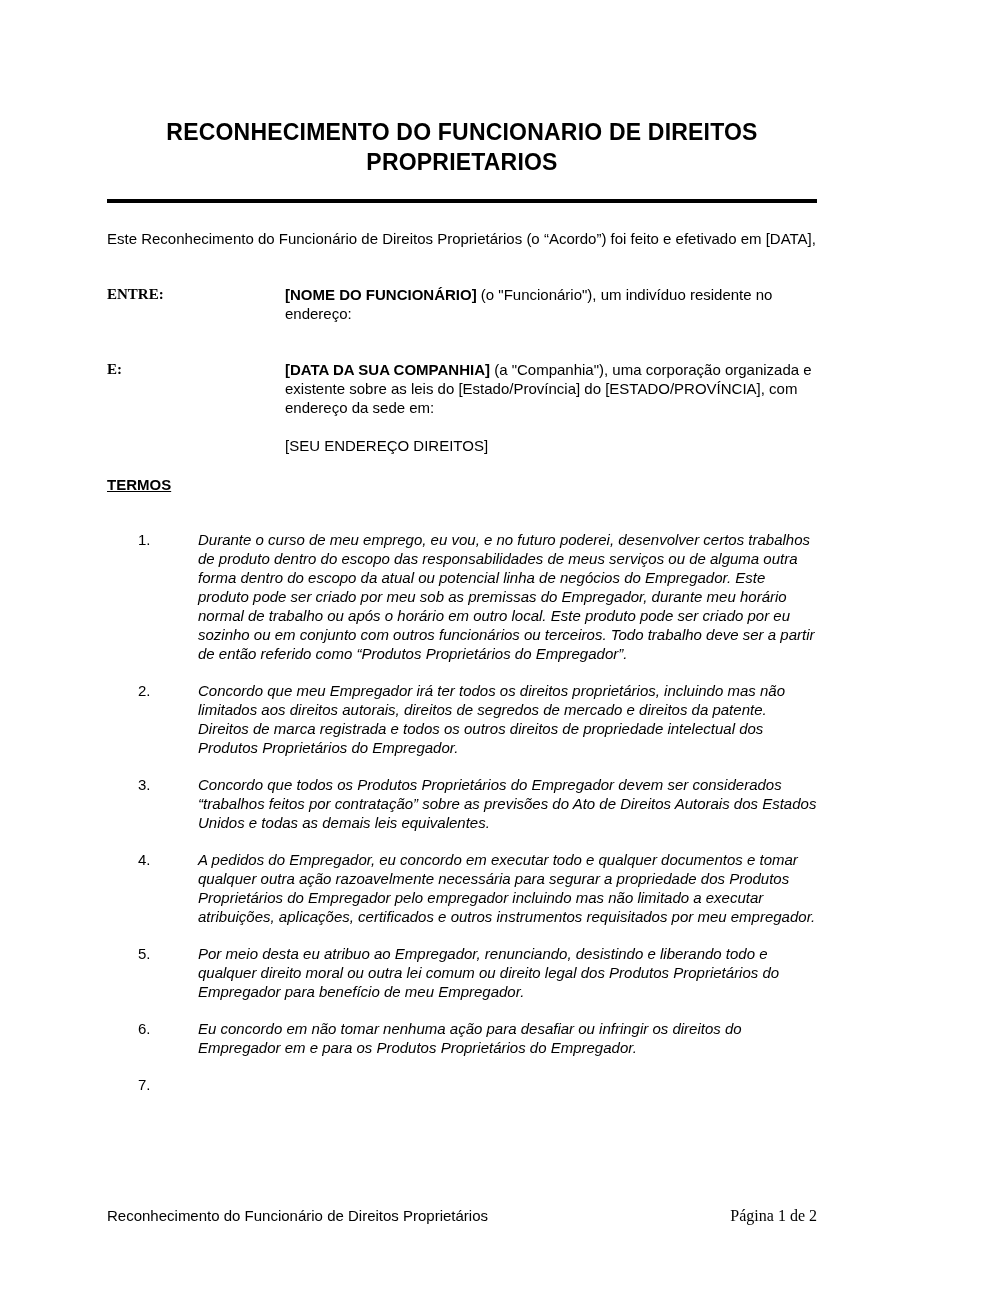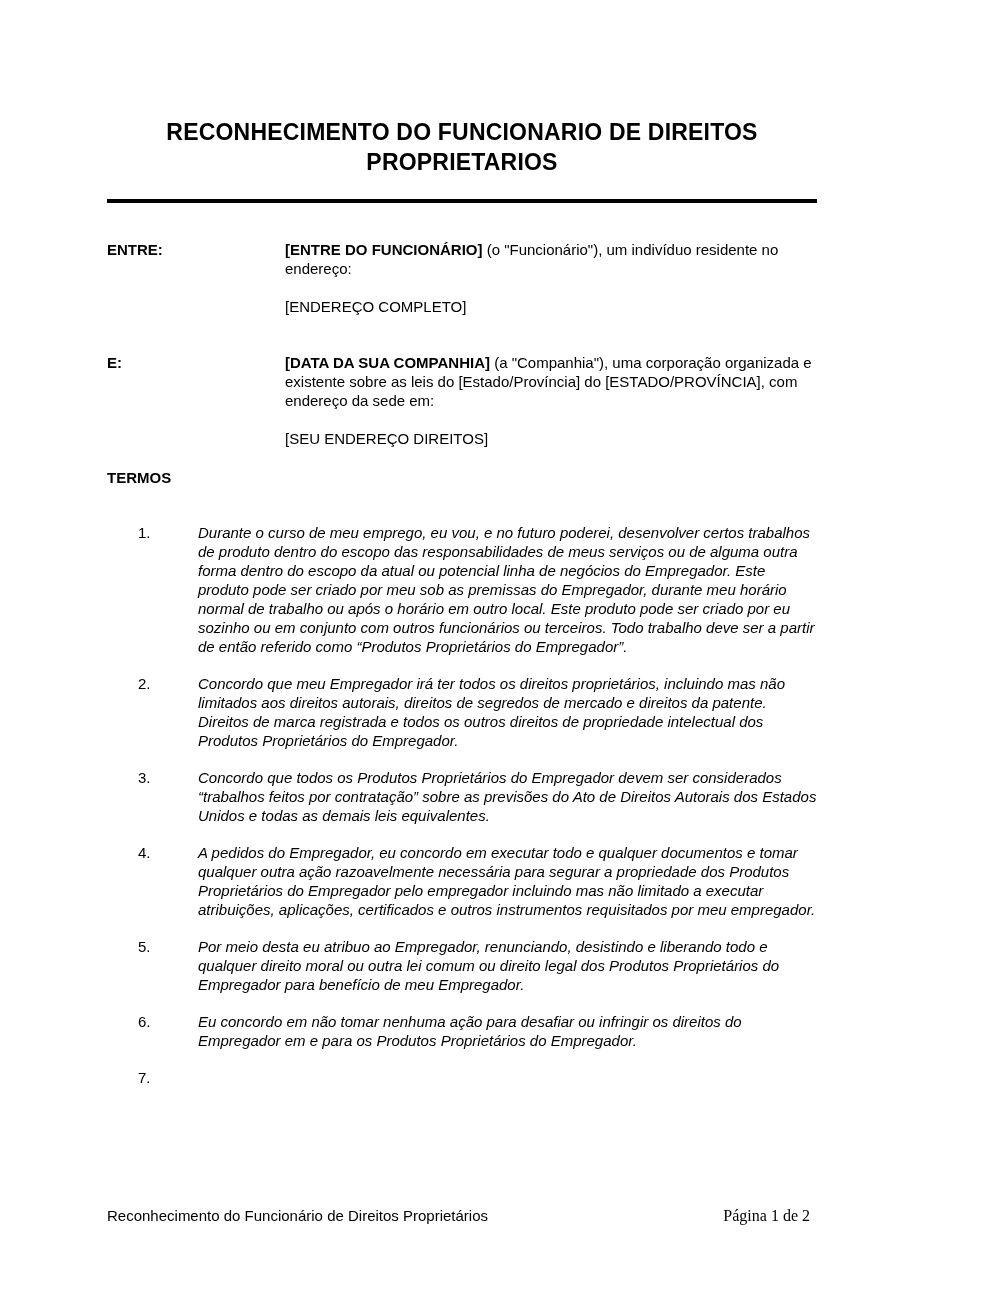--- a/index.html
+++ b/index.html
@@ -37,35 +37,37 @@
     margin: 26px 0 0 0;
   }
   .party {
     display: flex;
     margin-top: 37px;
   }
   .party-label {
     width: 178px;
     flex-shrink: 0;
     font-weight: bold;
+    font-family: Liberation Serif, serif;
   }
   .party-content {
     flex: 1;
   }
   .party-text {
     margin: 0;
   }
   .party-address {
     margin: 19px 0 0 0;
   }
   .terms-heading {
     margin: 20px 0 0 0;
     font-size: 15px;
     line-height: 19px;
     font-weight: bold;
+    text-decoration: underline;
   }
   .terms {
     margin-top: 36px;
   }
   .term {
     position: relative;
     padding-left: 91px;
     margin-bottom: 18px;
   }
   .term-num {
@@ -74,45 +76,45 @@
     top: 0;
   }
   .term-text {
     margin: 0;
     font-style: italic;
   }
   .footer {
     position: absolute;
     top: 1206px;
     left: 107px;
-    right: 114px;
+    right: 107px;
     display: flex;
     justify-content: space-between;
     align-items: baseline;
   }
   .footer-right {
     font-family: "Liberation Serif", serif;
     font-size: 16px;
   }
 </style>
 </head>
 <body>
 
 <div class="page">
 
   <h1 class="title">RECONHECIMENTO DO FUNCIONARIO DE DIREITOS PROPRIETARIOS</h1>
 
   <hr class="divider">
 
+  <p class="intro">Este Reconhecimento do Funcionário de Direitos Proprietários (o “Acordo”) foi feito e efetivado em [DATA],</p>
 
   <div class="party">
     <div class="party-label">ENTRE:</div>
     <div class="party-content">
-      <p class="party-text"><strong>[ENTRE DO FUNCIONÁRIO]</strong><span> (o "Funcionário"), um indivíduo residente no endereço:</span></p>
-      <p class="party-address">[ENDEREÇO COMPLETO]</p>
+      <p class="party-text"><strong>[NOME DO FUNCIONÁRIO]</strong><span> (o "Funcionário"), um indivíduo residente no endereço:</span></p>
     </div>
   </div>
 
   <div class="party">
     <div class="party-label">E:</div>
     <div class="party-content">
       <p class="party-text"><strong>[DATA DA SUA COMPANHIA]</strong><span> (a "Companhia"), uma corporação organizada e existente sobre as leis do [Estado/Província] do [ESTADO/PROVÍNCIA], com endereço da sede em:</span></p>
       <p class="party-address">[SEU ENDEREÇO DIREITOS]</p>
     </div>
   </div>

